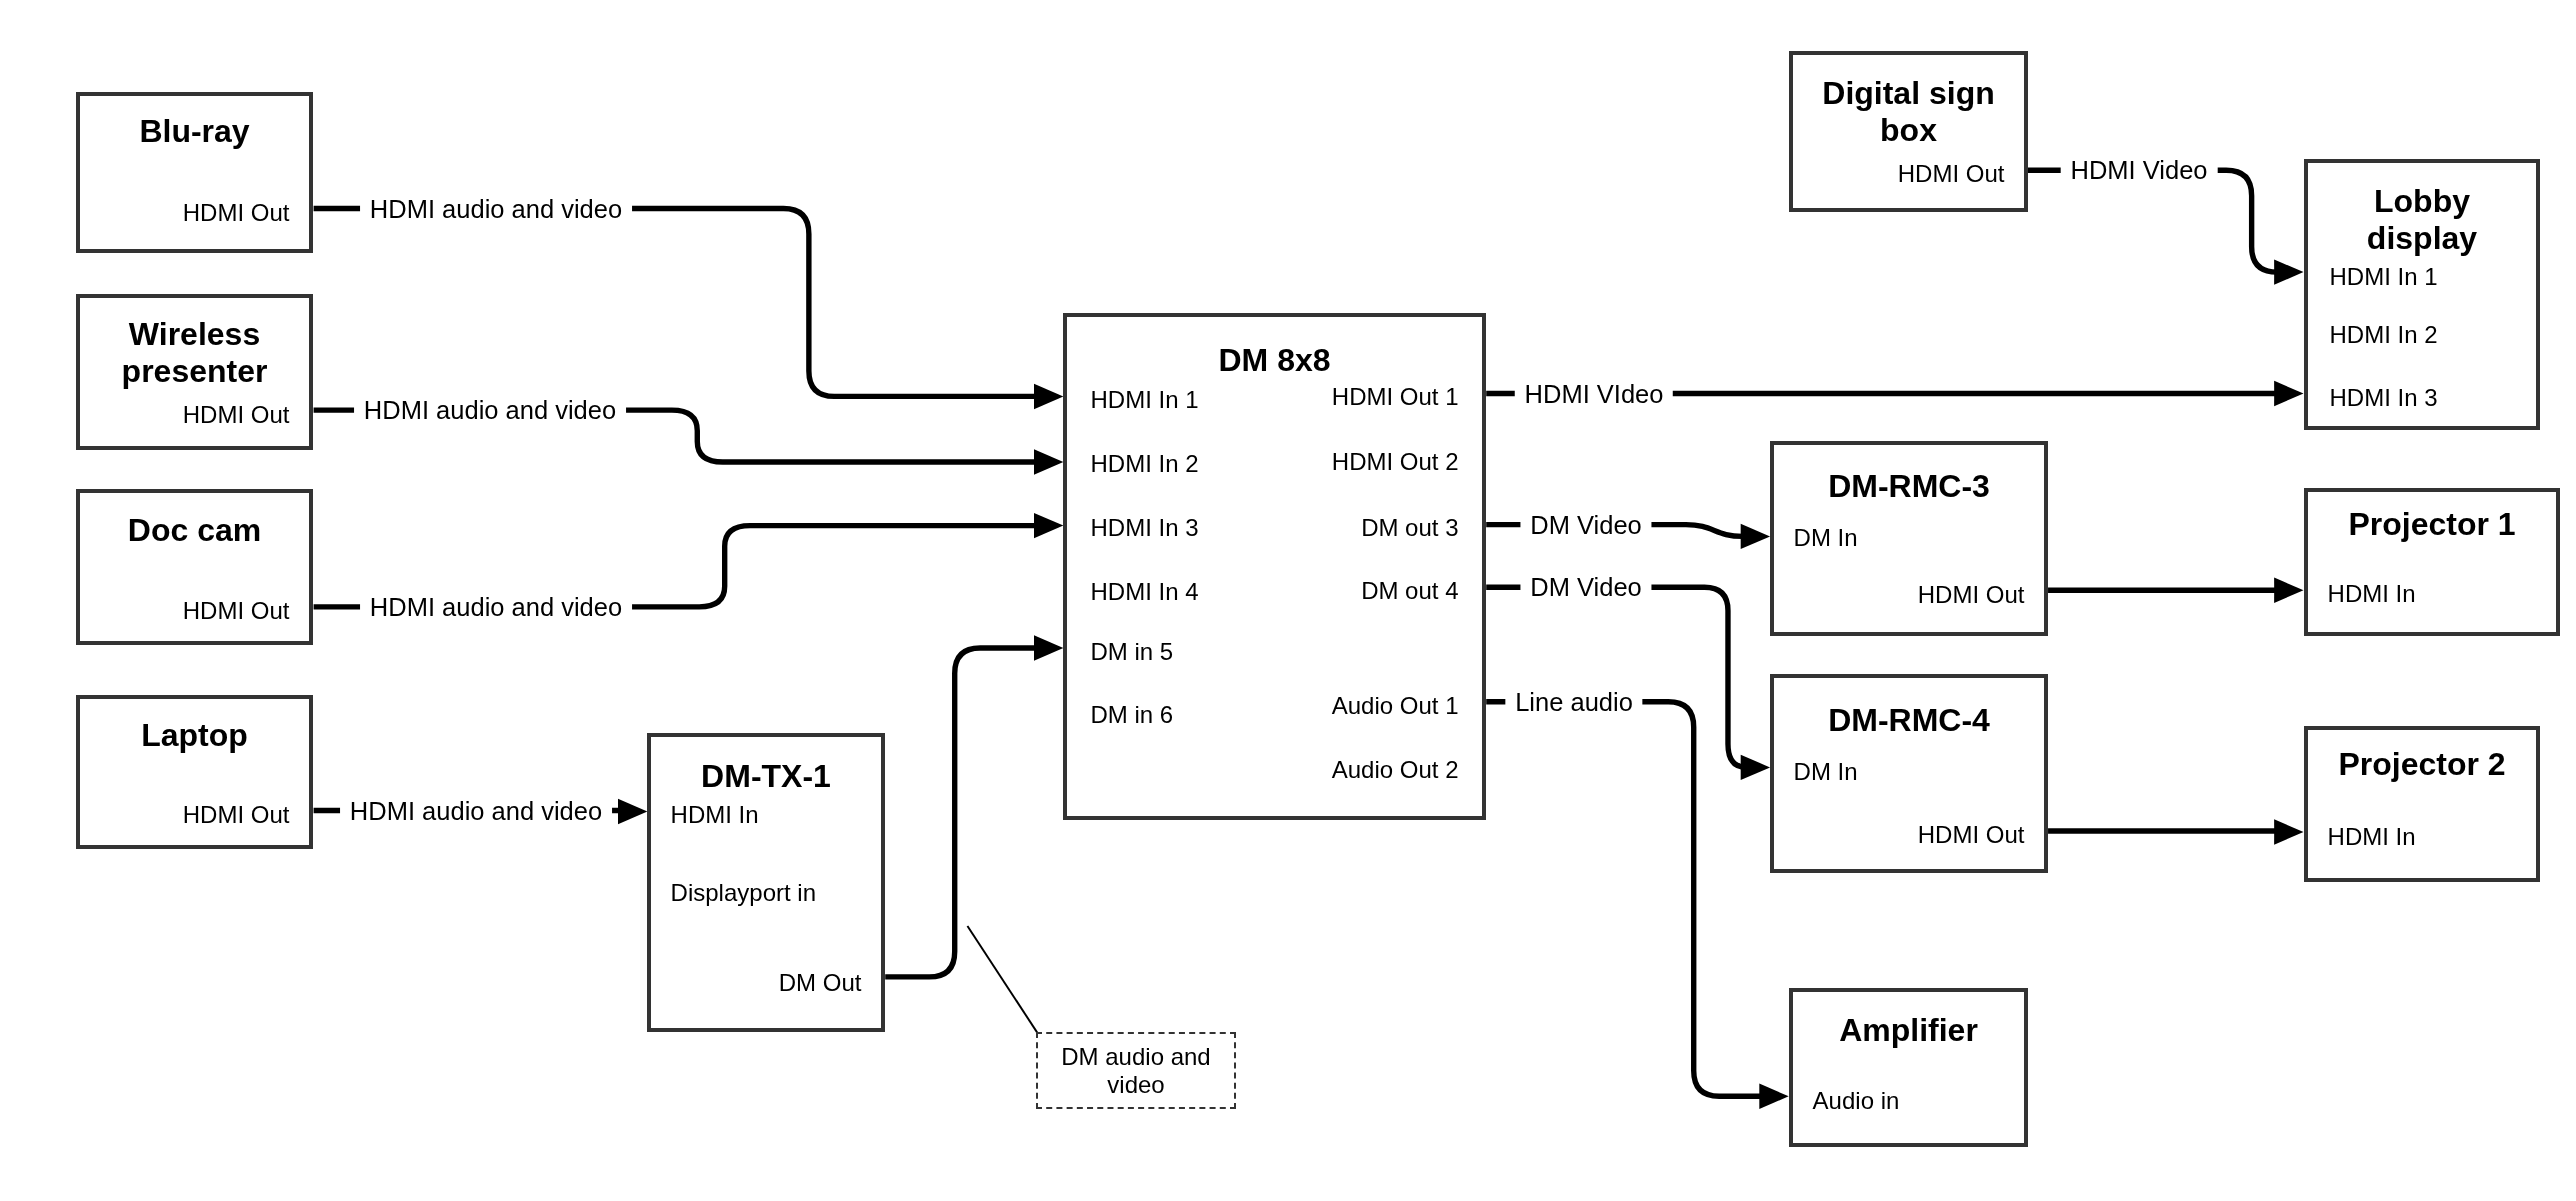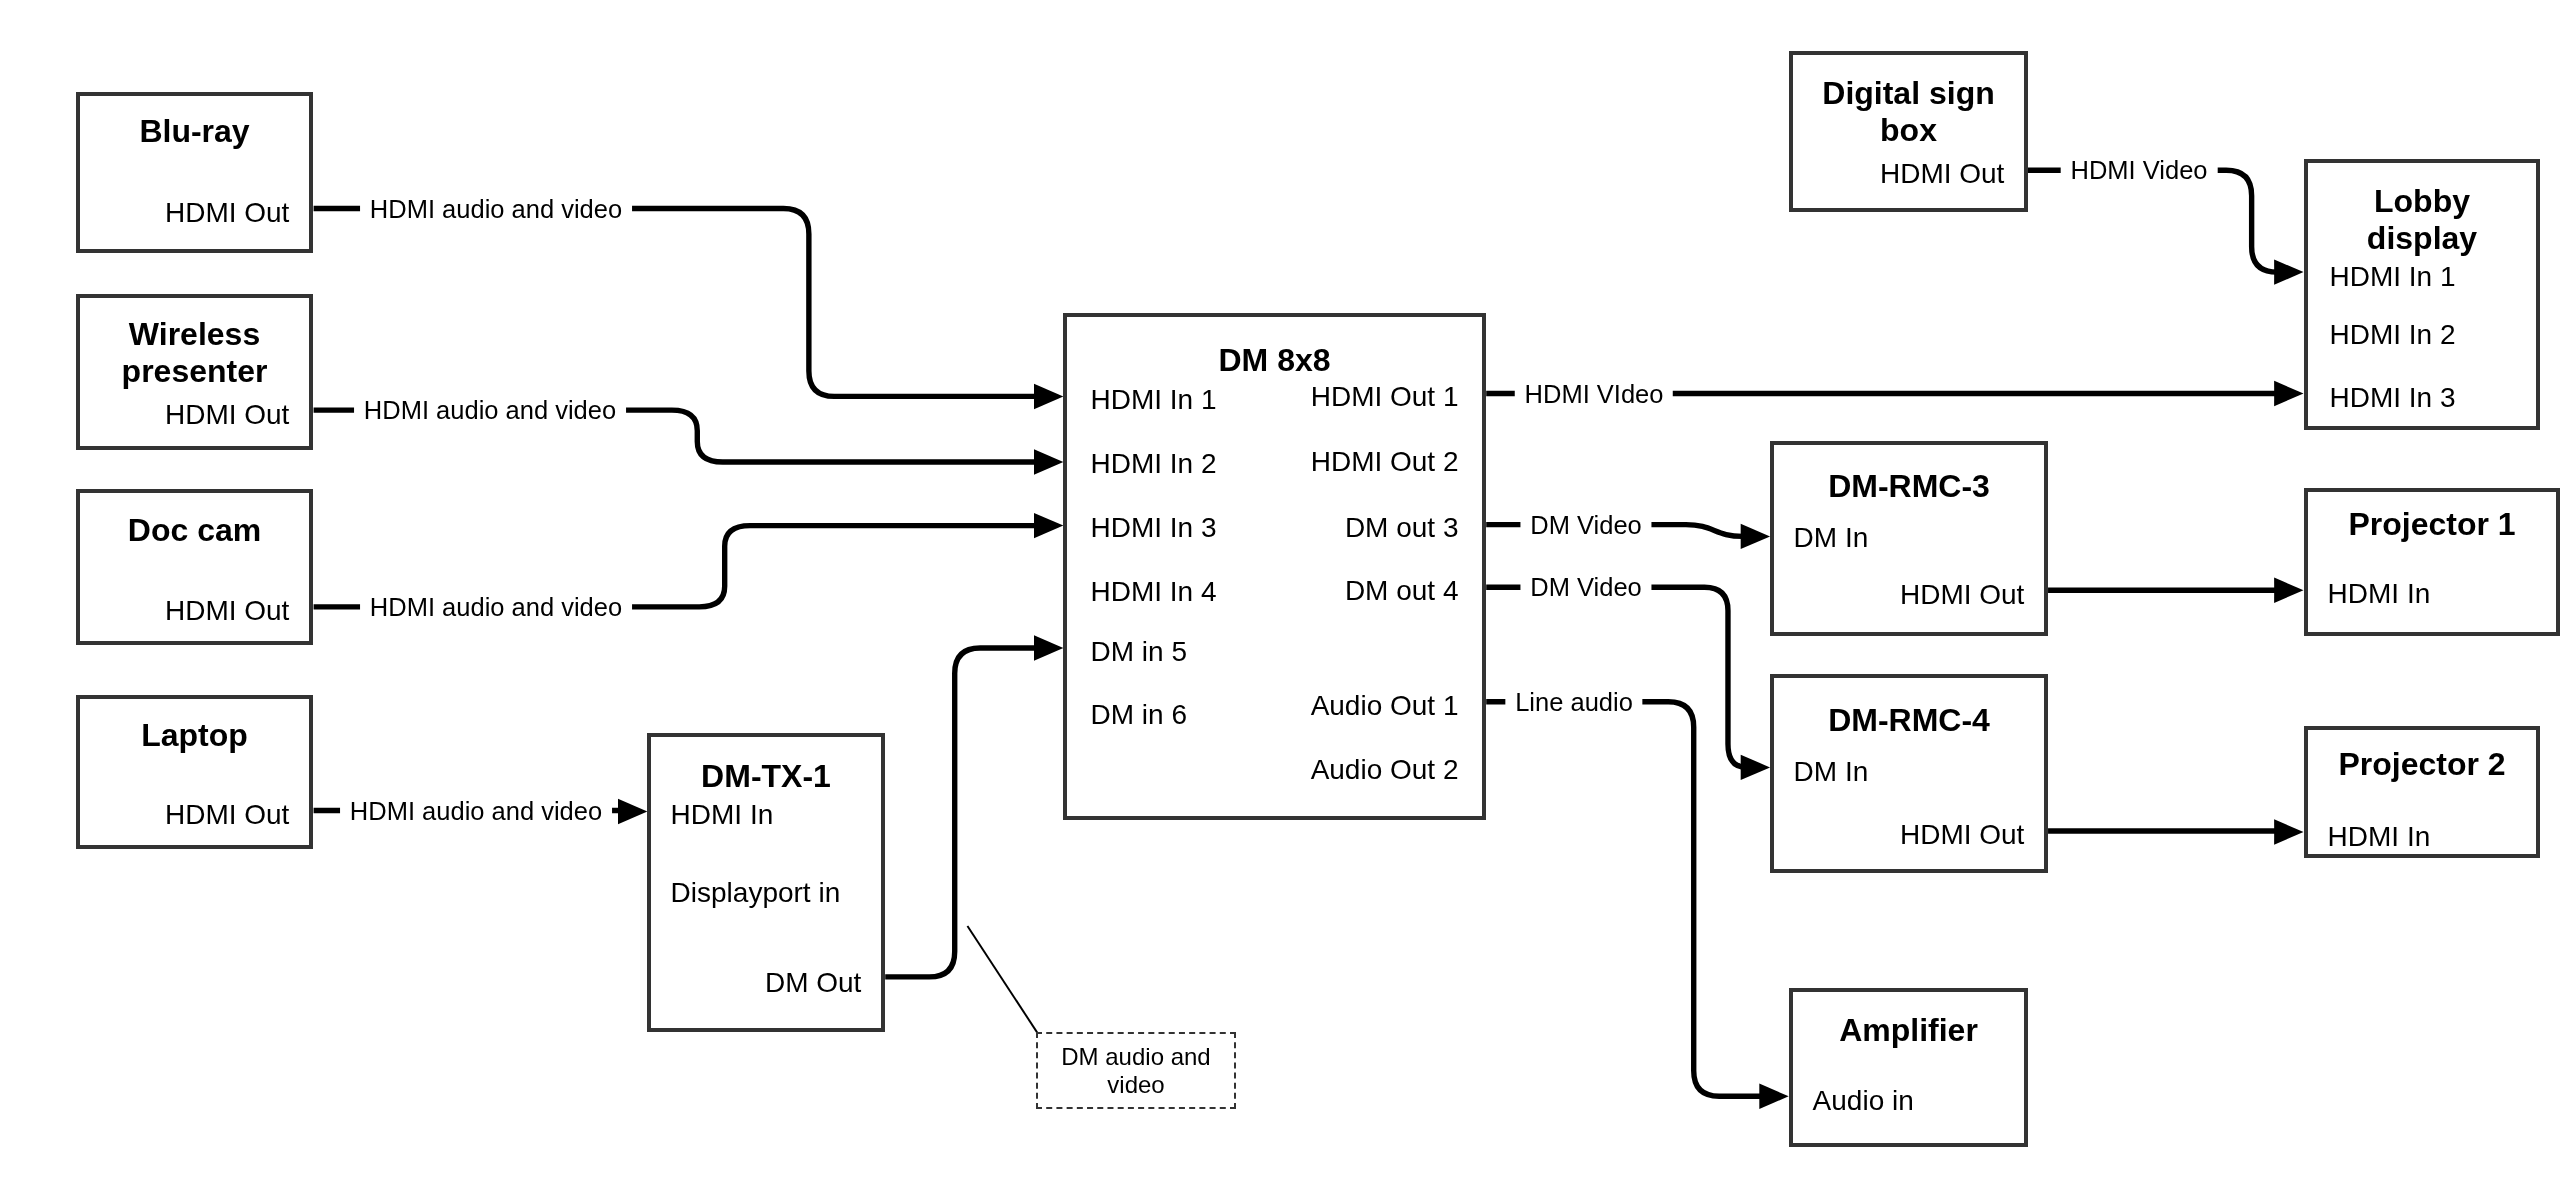--- a/index.html
+++ b/index.html
@@ -26,21 +26,21 @@
     text-align: center;
     transform: translateY(-50%);
     font-size: 32px;
     font-weight: bold;
     line-height: 37px;
     white-space: pre-line;
   }
   .port {
     position: absolute;
     transform: translateY(-50%);
-    font-size: 28px;
+    font-size: 24px;
     white-space: nowrap;
   }
   .edge-label {
     position: absolute;
     transform: translate(-50%, -50%);
     background: #ffffff;
     padding: 0 9.8px;
     font-size: 25.5px;
     white-space: nowrap;
     z-index: 3;
@@ -65,21 +65,21 @@
   #n-wireless    { left:76px;   top:294px;  width:237px; height:156px; }
   #n-doccam      { left:76px;   top:489px;  width:237px; height:156px; }
   #n-laptop      { left:76px;   top:695px;  width:237px; height:154px; }
   #n-dmtx1       { left:647px;  top:733px;  width:238px; height:299px; }
   #n-dm8x8       { left:1063px; top:313px;  width:423px; height:507px; }
   #n-digitalsign { left:1789px; top:51px;   width:239px; height:161px; }
   #n-lobby       { left:2304px; top:159px;  width:236px; height:271px; }
   #n-dmrmc3      { left:1770px; top:441px;  width:278px; height:195px; }
   #n-proj1       { left:2304px; top:488px;  width:256px; height:148px; }
   #n-dmrmc4      { left:1770px; top:674px;  width:278px; height:199px; }
-  #n-proj2       { left:2304px; top:726px;  width:236px; height:132px; }
+  #n-proj2       { left:2304px; top:726px;  width:236px; height:156px; }
   #n-amp         { left:1789px; top:988px; width:239px; height:159px; }
 
   
   #n-bluray .title      { top:35px; }
   #n-wireless .title    { top:55px; }
   #n-doccam .title      { top:37px; }
   #n-laptop .title      { top:36px; }
   #n-dmtx1 .title       { top:39px; }
   #n-dm8x8 .title       { top:43px; }
   #n-digitalsign .title { top:57px; }

